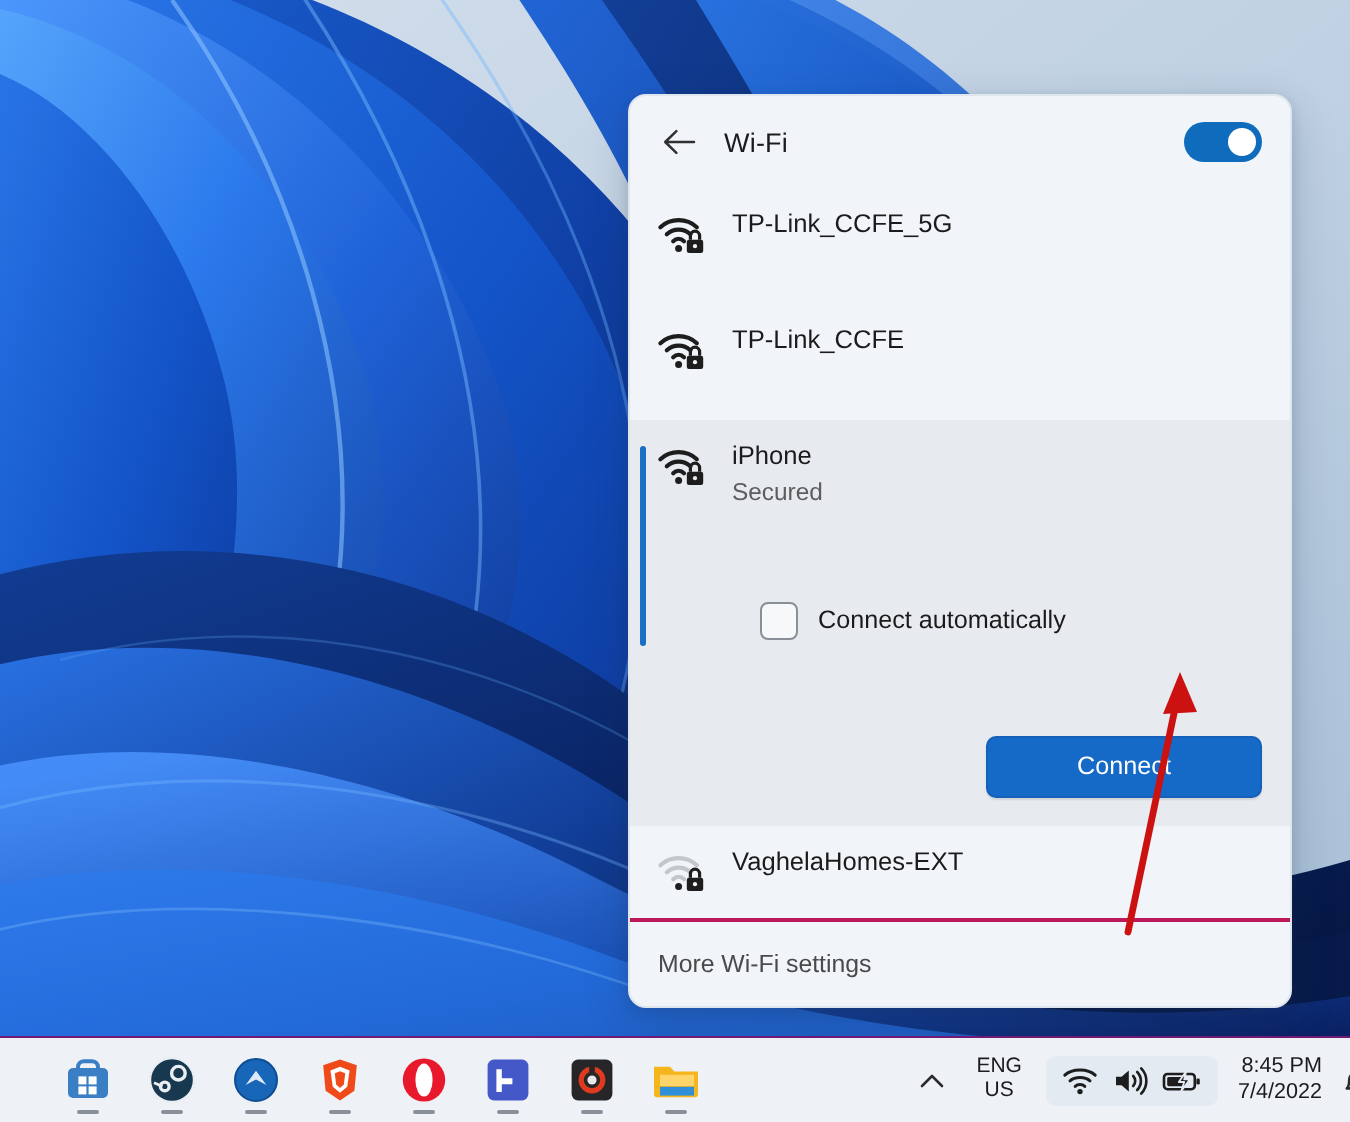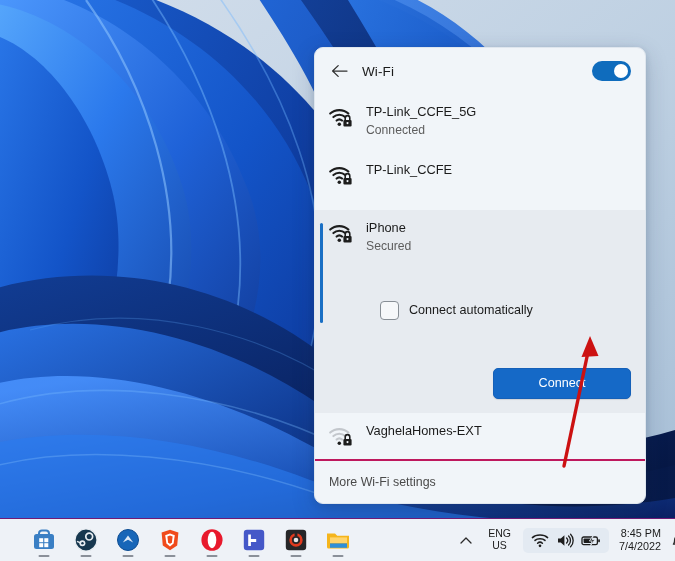--- a/index.html
+++ b/index.html
@@ -319,21 +319,20 @@
           <path d="M2.2 8.6 C7.2 3.9 15.4 3.9 20.4 8.6" fill="none" stroke="#1d1d1d" stroke-width="2.1" stroke-linecap="round"></path>
           <path d="M5.4 12.1 C8.7 9.0 13.9 9.0 17.2 12.1" fill="none" stroke="#1d1d1d" stroke-width="2.1" stroke-linecap="round"></path>
           <path d="M8.6 15.6 C10.2 14.1 12.4 14.1 14.0 15.6" fill="none" stroke="#1d1d1d" stroke-width="2.1" stroke-linecap="round"></path>
           <circle cx="11.3" cy="19.2" r="1.75" fill="#1d1d1d"></circle>
           <rect x="15.4" y="14.9" width="8.2" height="6.6" rx="1.1" fill="#1d1d1d"></rect>
           <path d="M17.2 14.9 V12.9 a2.3 2.3 0 0 1 4.6 0 V14.9" fill="none" stroke="#1d1d1d" stroke-width="1.6"></path>
           <circle cx="19.5" cy="18.1" r="1.05" fill="#f1f5f9"></circle>
         </svg>
         <div class="net-text">
           <div class="net-name">TP-Link_CCFE_5G</div>
-          <div class="net-status">Connected</div>
         </div>
       </div>
 
       <div class="net-item">
         <svg class="wifi-icon" viewBox="0 0 26 24">
           <path d="M2.2 8.6 C7.2 3.9 15.4 3.9 20.4 8.6" fill="none" stroke="#1d1d1d" stroke-width="2.1" stroke-linecap="round"></path>
           <path d="M5.4 12.1 C8.7 9.0 13.9 9.0 17.2 12.1" fill="none" stroke="#1d1d1d" stroke-width="2.1" stroke-linecap="round"></path>
           <path d="M8.6 15.6 C10.2 14.1 12.4 14.1 14.0 15.6" fill="none" stroke="#1d1d1d" stroke-width="2.1" stroke-linecap="round"></path>
           <circle cx="11.3" cy="19.2" r="1.75" fill="#1d1d1d"></circle>
           <rect x="15.4" y="14.9" width="8.2" height="6.6" rx="1.1" fill="#1d1d1d"></rect>

